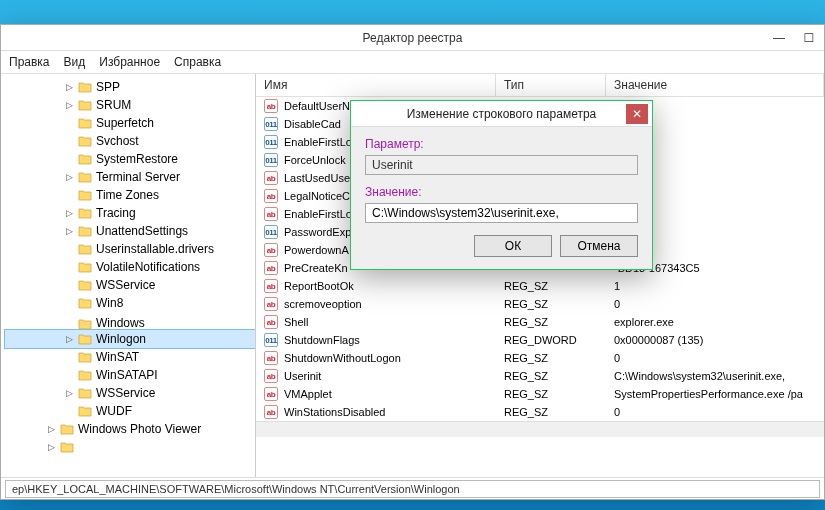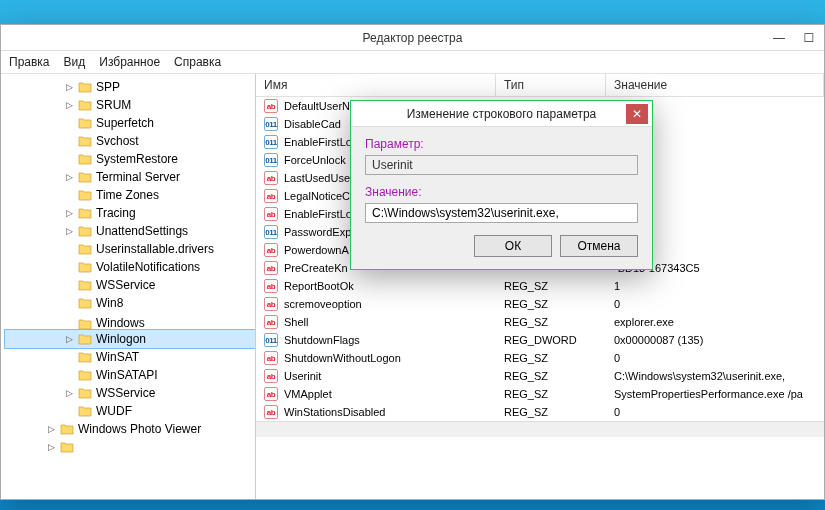--- a/index.html
+++ b/index.html
@@ -545,20 +545,23 @@
               <span>WinStationsDisabled</span>
             </div>
             <div class="cell col-type">REG_SZ</div>
             <div class="cell col-value">0</div>
           </div>
         </div>
       <div class="hscroll"></div>
     </div>
   </div>
 
+  <div class="statusbar">
+    <div class="path">ep\HKEY_LOCAL_MACHINE\SOFTWARE\Microsoft\Windows NT\CurrentVersion\Winlogon</div>
+  </div>
 </div>
 
 <div class="dialog">
   <div class="dlg-title">
     <span>Изменение строкового параметра</span>
     <div class="dlg-close">✕</div>
   </div>
   <div class="dlg-body">
     <div class="dlg-label">Параметр:</div>
     <input class="dlg-field readonly" readonly="" value="Userinit" style="">

